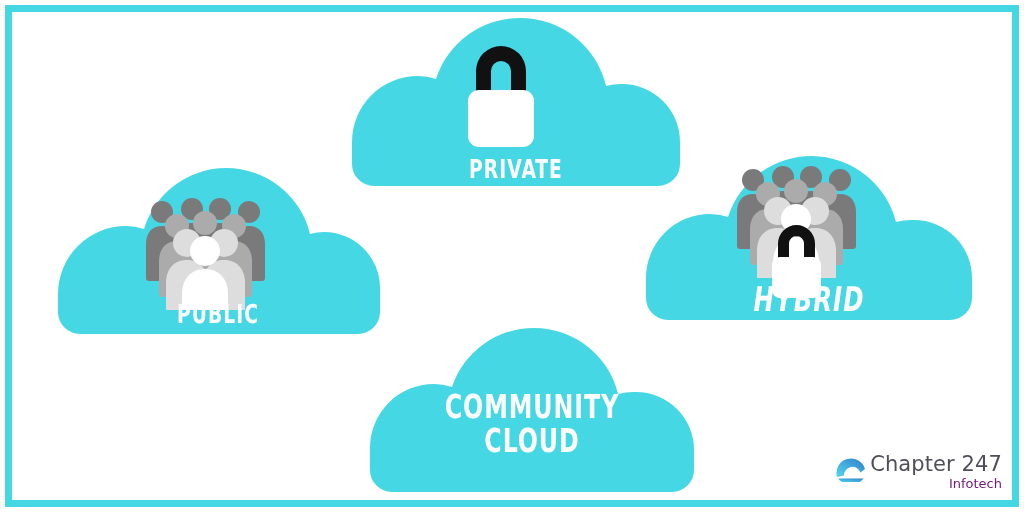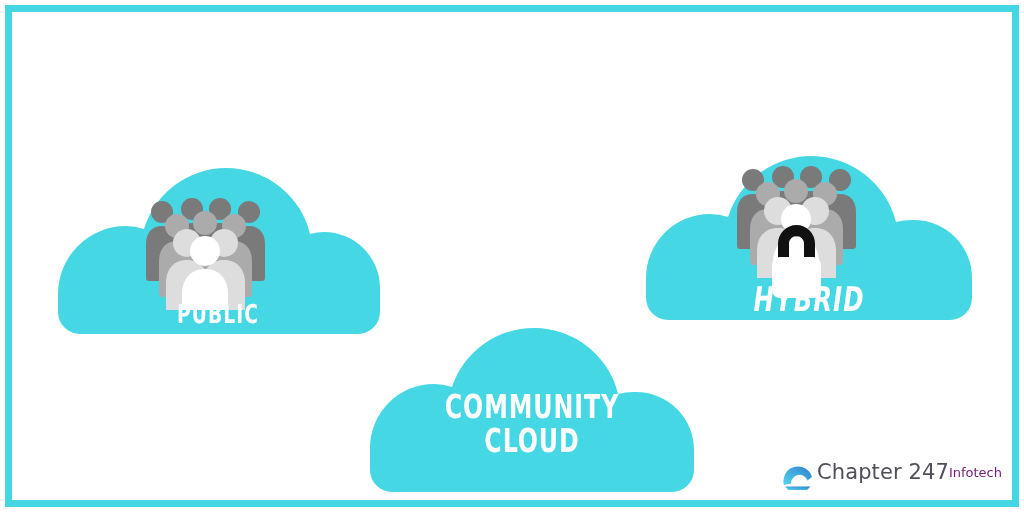--- a/index.html
+++ b/index.html
@@ -95,22 +95,22 @@
     gap: 4px;
   }
   #logo-mark {
     width: 30px;
     height: 26px;
     flex: none;
     margin-top: 5px;
   }
   #logo-text {
     display: flex;
-    flex-direction: row;
-    align-items: center;
+    flex-direction: column;
+    align-items: flex-end;
   }
   #logo-title {
     font-family: "DejaVu Sans", sans-serif;
     font-size: 21px;
     color: #4f4f5a;
     line-height: 1.05;
     letter-spacing: 0.005em;
   }
   #logo-sub {
     font-family: "DejaVu Sans", sans-serif;
@@ -180,20 +180,49 @@
         <g fill="#ffffff">
           <circle cx="65" cy="57" r="15"></circle>
           <path d="M65 75 c-15 0 -23 11 -23 25 l0 16 l46 0 l0 -16 c0 -14 -8 -25 -23 -25 z"></path>
         </g>
       </svg>
     </div>
 
     <div class="cloud-label lbl-smallcaps" style="top:130px; font-size:37px;">Public</div>
   </div>
 
+  <div class="cloud-group" style="left:344px; top:14px; width:344px; height:186px;">
+    <div class="cloud-shape">
+      <svg viewBox="0 0 344 186" preserveAspectRatio="none">
+        <path fill="#45d8e4" d="
+          M 8 150
+          L 8 128
+          A 66 66 0 0 1 74 62
+          A 58 58 0 0 1 92 65
+          A 88 88 0 0 1 176 4
+          A 88 88 0 0 1 262 72
+          A 58 58 0 0 1 278 70
+          A 58 58 0 0 1 336 128
+          L 336 150
+          A 22 22 0 0 1 314 172
+          L 30 172
+          A 22 22 0 0 1 8 150
+          Z"></path>
+      </svg>
+    </div>
+
+    <div class="padlock" style="left:118px; top:28px; width:78px; height:105px;">
+      <svg viewBox="0 0 78 105">
+        <path d="M39 4 a25 25 0 0 0 -25 25 l0 28 l15 0 l0 -28 a10 10 0 0 1 20 0 l0 28 l15 0 l0 -28 a25 25 0 0 0 -25 -25 z" fill="#111111"></path>
+        <rect x="6" y="48" width="66" height="57" rx="11" ry="11" fill="#ffffff"></rect>
+      </svg>
+    </div>
+
+    <div class="cloud-label lbl-smallcaps" style="top:133px; font-size:37px;">Private</div>
+  </div>
 
   <div class="cloud-group" style="left:638px; top:150px; width:342px; height:186px;font-style:italic;">
     <div class="cloud-shape">
       <svg viewBox="0 0 342 186" preserveAspectRatio="none">
         <path fill="#45d8e4" d="
           M 8 148
           L 8 128
           A 64 64 0 0 1 72 64
           A 58 58 0 0 1 90 67
           A 88 88 0 0 1 174 6

